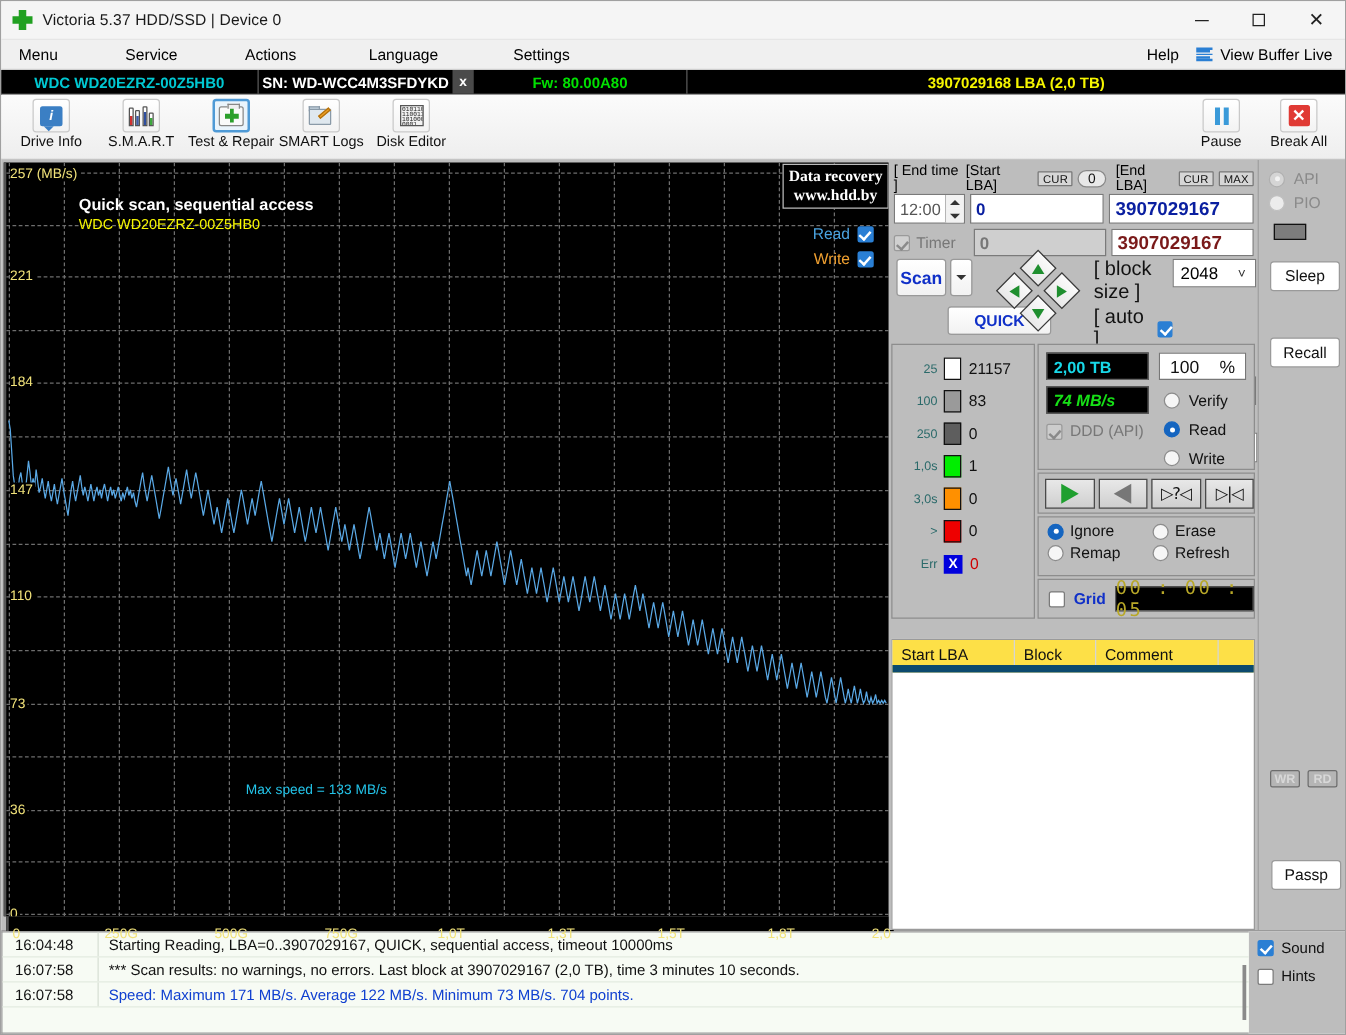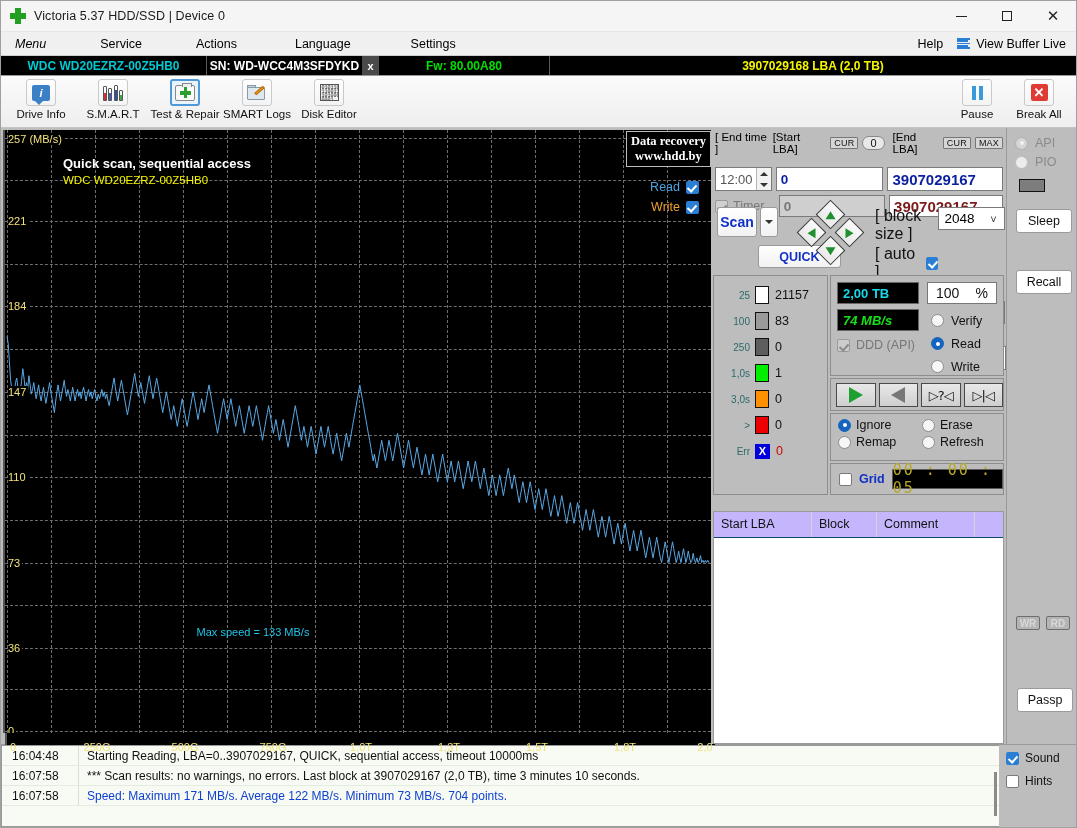--- a/index.html
+++ b/index.html
@@ -49,21 +49,21 @@
   
   .menubar {
     height: 24px; flex: 0 0 24px;
     background: #f0f0f0;
     display: flex; align-items: center;
     font-size: 12.5px; color: #000;
     border-bottom: 1px solid #cfcfcf;
   }
   .menu-item { padding: 0 10px; height: 24px; line-height: 24px; white-space: nowrap; }
   .menu-left { display: flex; }
-  .menu-left .menu-item:nth-child(1) { margin-left: 4px; font-style: italic; }
+  .menu-left .menu-item:nth-child(1) { margin-left: 4px; }
   .menu-left .menu-item:nth-child(2) { margin-left: 34px; }
   .menu-left .menu-item:nth-child(3) { margin-left: 34px; }
   .menu-left .menu-item:nth-child(4) { margin-left: 38px; }
   .menu-left .menu-item:nth-child(5) { margin-left: 40px; }
   .menu-right { margin-left: auto; display: flex; align-items: center; }
   .vbl { display: flex; align-items: center; gap: 6px; padding: 0 10px 0 4px; }
   .vbl-icon { width: 13px; height: 11px; display: flex; flex-direction: column; justify-content: space-between; }
   .vbl-icon i { display: block; height: 1.6px; background: #2a7fd4; }
   .vbl-icon i:nth-child(2) { width: 80%; }
   .vbl-icon i:nth-child(4) { width: 80%; }
@@ -243,21 +243,21 @@
   .t-back { width: 0; height: 0; border-top: 8px solid transparent; border-bottom: 8px solid transparent; border-right: 14px solid #777; }
   .navtxt { font-size: 13px; font-family: "DejaVu Sans", sans-serif; color: #111; letter-spacing: -1px; }
 
   .timer-led {
     background: #000; border: 1px solid #5a5a5a;
     color: #b8a828; font-family: "DejaVu Sans Mono", monospace;
     font-size: 15px; letter-spacing: 2px;
     display: flex; align-items: center; justify-content: center;
   }
 
-  .tbl-head { display: flex; background: #c4b5fd; border-bottom: 1px solid #0c4a6e; height: 26px; font-size: 12.5px; color: #111; }
+  .tbl-head { display: flex; background: #fde047; border-bottom: 6px solid #0c4a6e; height: 26px; font-size: 12.5px; color: #111; }
   .tbl-head div { border-right: 1px solid #d5d5d5; padding: 5px 0 0 7px; }
 
   .sbtn { background: #fff; border: 1px solid #9a9a9a; border-radius: 3px; font-size: 12.5px; color: #111; display: flex; align-items: center; justify-content: center; }
   .minichip { border: 1px solid #6d6d6d; background: #b5b5b5; color: #d8d8d8; font-size: 10px; font-weight: bold; border-radius: 2px; display: flex; align-items: center; justify-content: center; }
 
   
   .logwrap { height: 83px; flex: 0 0 83px; display: flex; background: #f0f0f0; border-top: 1px solid #9a9a9a; }
   .log { flex: 1; background: #f7fbf4; border: 1px solid #9a9a9a; border-right: none; display: flex; flex-direction: column; position: relative; }
   .logrow { display: flex; height: 20px; align-items: center; border-bottom: 1px solid #e4ebe0; font-size: 12px; }
   .logtime { width: 76px; padding-left: 10px; color: #111; }
@@ -462,21 +462,21 @@
         <div style="position:absolute;left:4px;top:3px;width:288px;">
           <div style="display:flex;align-items:center;gap:4px;">
             <div style="width:72px;" class="lbl-bk">[ End time ]</div>
             <div style="width:72px;" class="lbl-bk">[Start LBA]</div>
             <span class="cur-chip">CUR</span>
             <span class="oval">0</span>
             <div style="width:62px;margin-left:4px;" class="lbl-bk">[End LBA]</div>
             <span class="cur-chip">CUR</span>
             <span class="cur-chip">MAX</span>
           </div>
-          <div style="display:flex;gap:4px;margin-top:12px;">
+          <div style="display:flex;gap:4px;margin-top:0;">
             <div class="spin">
               <span>12:00</span>
               <div class="arrows">
                   <div>
                     <span class="arrow-up"></span>
                   </div>
                   <div>
                     <span class="arrow-dn"></span>
                   </div>
                 </div>

